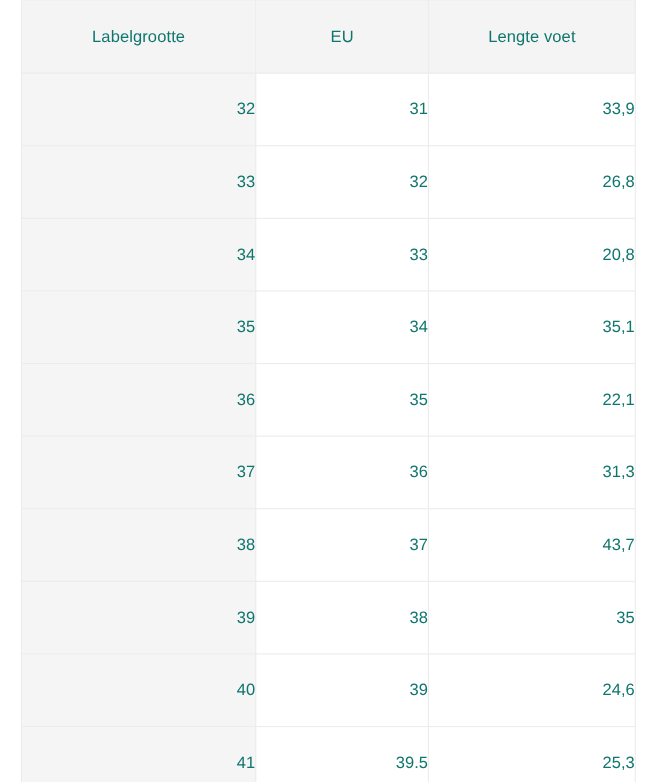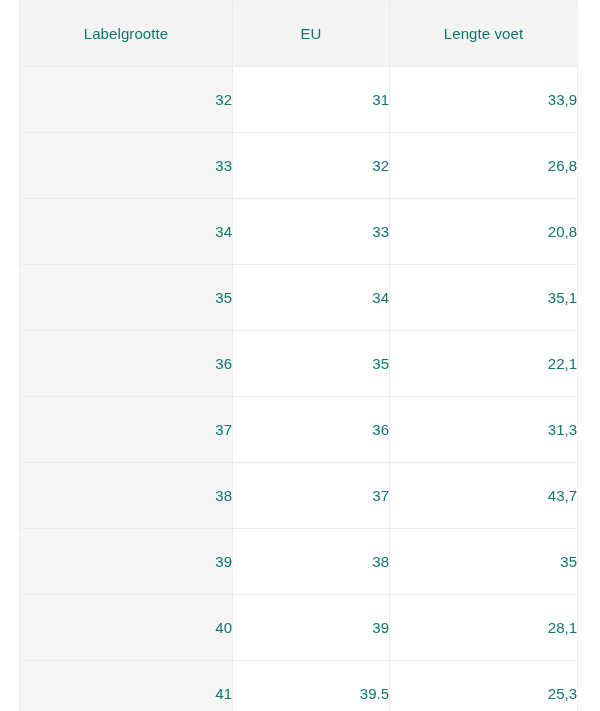--- a/index.html
+++ b/index.html
@@ -135,21 +135,21 @@
           <td class="col-len">43,7</td>
         </tr>
         <tr>
           <td class="col-label">39</td>
           <td class="col-eu">38</td>
           <td class="col-len">35</td>
         </tr>
         <tr>
           <td class="col-label">40</td>
           <td class="col-eu">39</td>
-          <td class="col-len">28,1</td>
+          <td class="col-len">24,6</td>
         </tr>
         <tr>
           <td class="col-label">41</td>
           <td class="col-eu">39.5</td>
           <td class="col-len">25,3</td>
         </tr>
       </tbody>
     </table>
   </div>
 </div>

